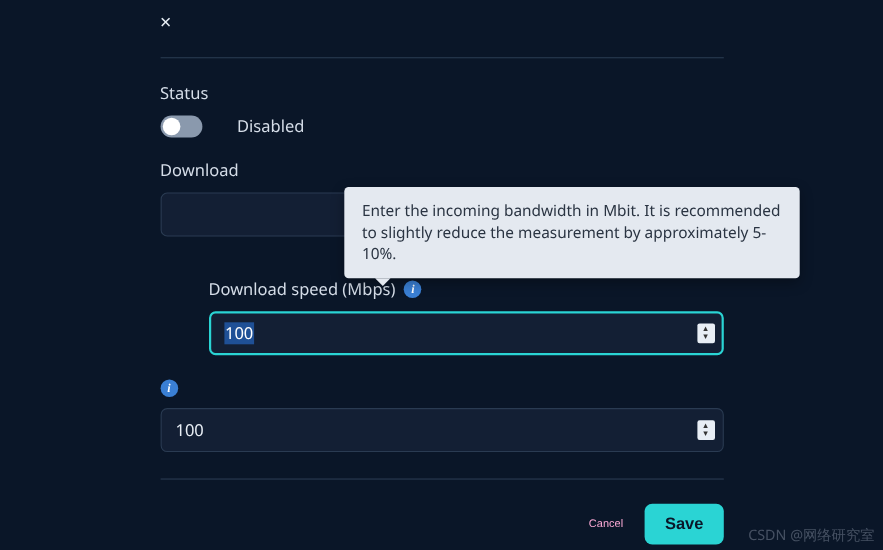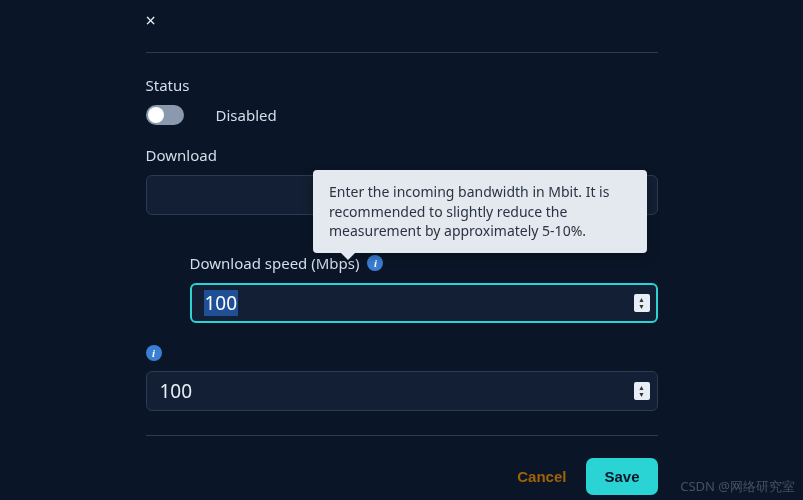--- a/index.html
+++ b/index.html
@@ -106,21 +106,21 @@
     }
     .number-input.focused {
       border: 2px solid #2ad4d4;
       outline: none;
     }
     .value-display {
       position: absolute;
       left: 14px;
       top: 50%;
       transform: translateY(-50%);
-      font-size: 19px;
+      font-size: 15px;
       pointer-events: none;
     }
     .val-highlight {
       background: #1f5096;
       color: #fff;
       padding: 0 1px;
     }
     .spinner {
       position: absolute;
       right: 8px;
@@ -155,21 +155,21 @@
       cursor: help;
     }
     .tooltip {
       position: absolute;
       background: #e4e9f0;
       color: #2a3442;
       font-size: 14px;
       line-height: 1.4;
       padding: 12px 16px;
       border-radius: 4px;
-      width: 334px;
+      width: 414px;
       box-shadow: 0 4px 12px rgba(0,0,0,0.3);
       z-index: 10;
       top: 170px;
       left: 313px;
     }
     .tooltip::after {
       content: "";
       position: absolute;
       bottom: -7px;
       left: 28px;
@@ -180,23 +180,23 @@
     .footer {
       margin-top: 24px;
       padding-top: 22px;
       border-top: 1px solid #2a3b52;
       display: flex;
       justify-content: flex-end;
       gap: 20px;
       align-items: center;
     }
     .btn-cancel {
-      color: #a16207;
-      font-size: 15px;
-      font-weight: 700;
+      color: #f9a8d4;
+      font-size: 10px;
+      font-weight: 400;
       cursor: pointer;
       background: none;
       border: none;
     }
     .btn-save {
       background: #2ad4d4;
       color: #0a1628;
       font-size: 15px;
       font-weight: 600;
       border: none;

